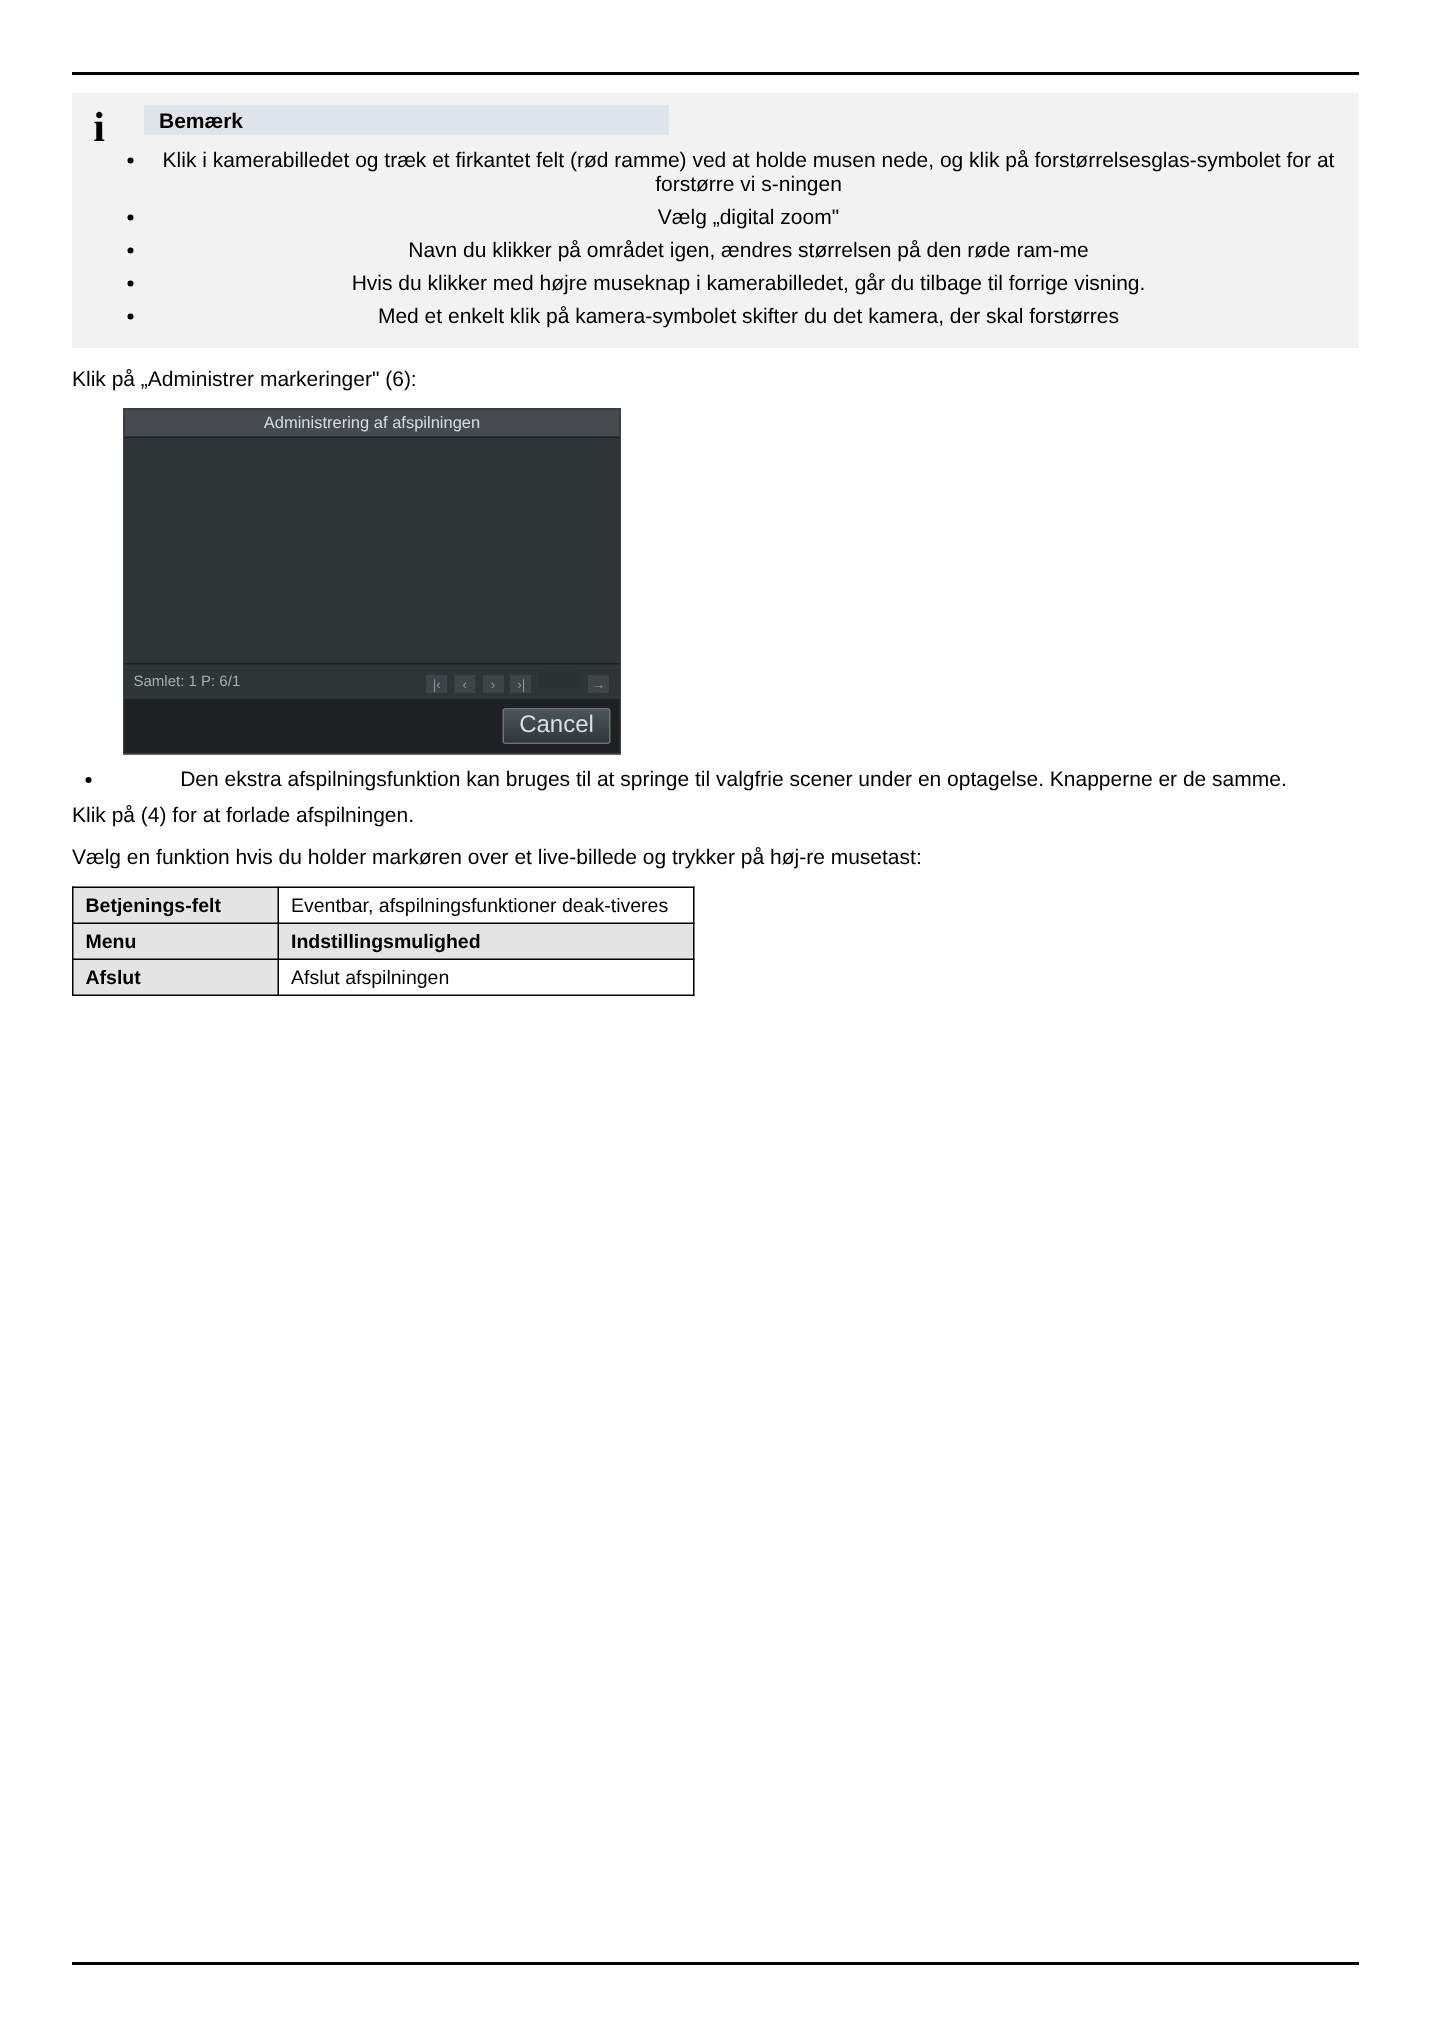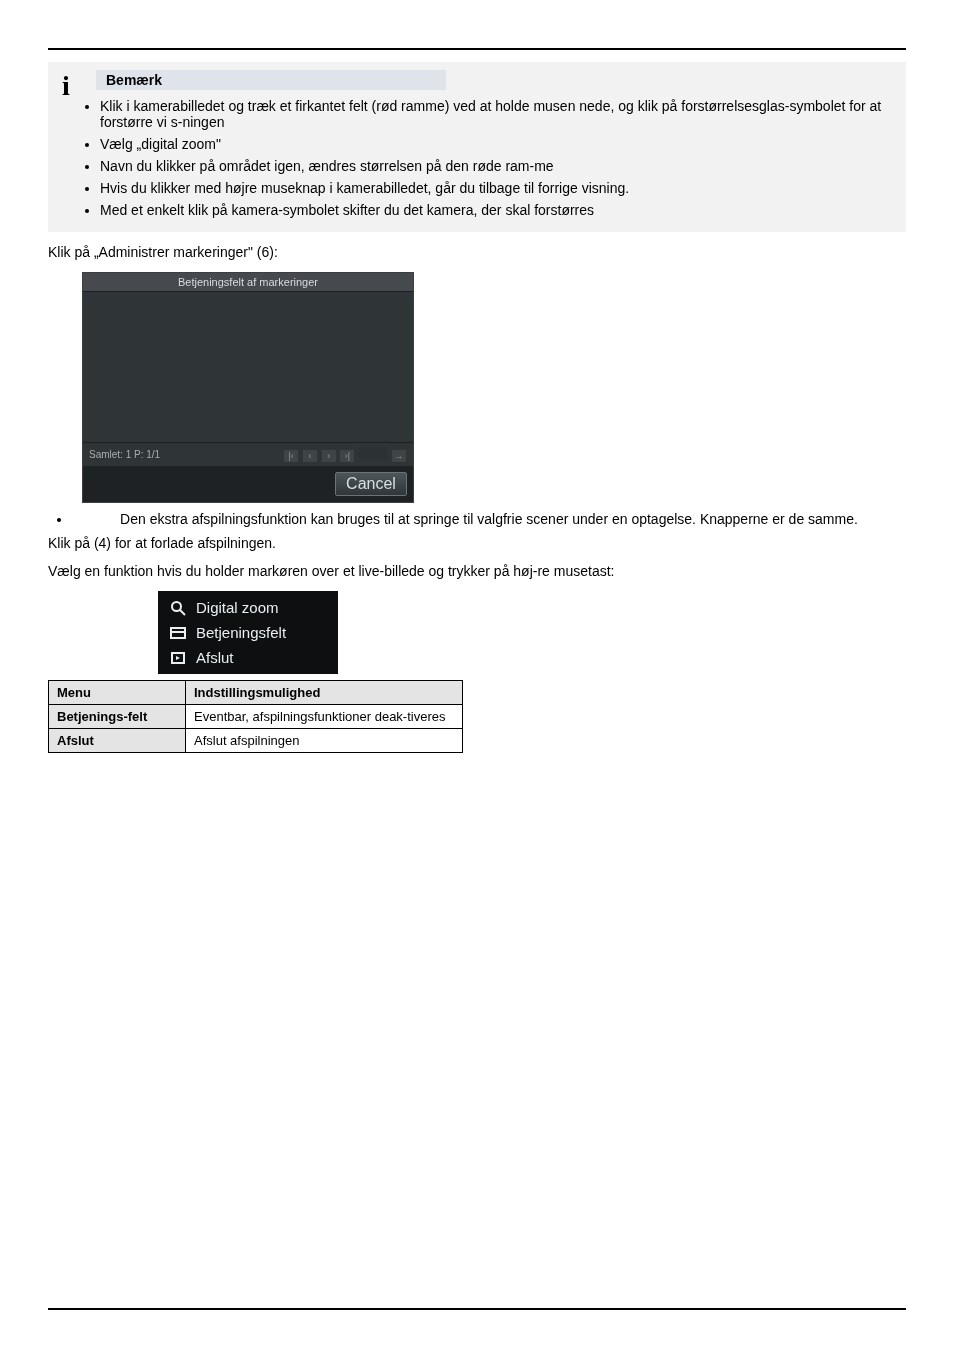--- a/index.html
+++ b/index.html
@@ -58,20 +58,21 @@
     background: #dfe3ea;
     font-weight: bold;
     padding: 2px 10px 2px 10px;
     margin-left: 12px;
     min-width: 330px;
     color:#000;
   }
   .bemaerk-body ul {
     margin: 8px 0 0 16px;
     padding: 0;
+    text-align: center;
   }
   .bemaerk-body li {
     margin: 6px 0;
     color: #000;
   }
   .white-text { color:#ffffff; } 
 
   .para { margin: 12px 0; color:#000; }
 
   
@@ -226,24 +227,24 @@
         <li class="white-text">Navn du klikker på området igen, ændres størrelsen på den røde ram-me</li>
         <li class="white-text">Hvis du klikker med højre museknap i kamerabilledet, går du tilbage til forrige visning.</li>
         <li class="white-text">Med et enkelt klik på kamera-symbolet skifter du det kamera, der skal forstørres</li>
       </ul>
     </div>
   </div>
 
   <p class="para">Klik på „Administrer markeringer" (6):</p>
 
   <div class="dlg">
-    <div class="dlg-title">Betjeningsfelt af markeringer</div>
+    <div class="dlg-title">Administrering af afspilningen</div>
     <div class="dlg-body-fill"></div>
     <div class="dlg-status">
-      <span>Samlet: 1 P: 1/1</span>
+      <span>Samlet: 1 P: 6/1</span>
       <span class="pager">
         <span>|‹</span>
         <span>‹</span>
         <span>›</span>
         <span>›|</span>
         <span style="width:28px;background:#2c3234"></span>
         <span>→</span>
       </span>
     </div>
     <div class="dlg-footer">
@@ -251,53 +252,30 @@
     </div>
   </div>
 
   <ul class="plain">
     <li class="white-text">Den ekstra afspilningsfunktion kan bruges til at springe til valgfrie scener under en optagelse. Knapperne er de samme.</li>
   </ul>
   <p class="para white-text" style="margin-top:0">Klik på (4) for at forlade afspilningen.</p>
 
   <p class="para white-text">Vælg en funktion hvis du holder markøren over et live-billede og trykker på høj-re musetast:</p>
 
-  <div class="ctx">
-    <div class="ctx-row">
-      <svg viewBox="0 0 16 16">
-          <circle cx="6.5" cy="6.5" r="4.5" fill="none" stroke="#e8eef1" stroke-width="2"></circle>
-          <line x1="10" y1="10" x2="15" y2="15" stroke="#e8eef1" stroke-width="2"></line>
-        </svg>
-      <span>Digital zoom</span>
-    </div>
-    <div class="ctx-row">
-      <svg viewBox="0 0 16 16">
-          <rect x="1" y="3" width="14" height="10" fill="none" stroke="#e8eef1" stroke-width="2"></rect>
-          <line x1="1" y1="7" x2="15" y2="7" stroke="#e8eef1" stroke-width="2"></line>
-        </svg>
-      <span>Betjeningsfelt</span>
-    </div>
-    <div class="ctx-row">
-      <svg viewBox="0 0 16 16">
-          <rect x="2" y="3" width="12" height="10" fill="none" stroke="#e8eef1" stroke-width="2"></rect>
-          <polyline points="6,6 10,8 6,10" fill="#e8eef1"></polyline>
-        </svg>
-      <span>Afslut</span>
-    </div>
-  </div>
 
   <table class="desc">
     <tbody>
         <tr>
+      <td class="key">Betjenings-felt</td>
+      <td class="val">Eventbar, afspilningsfunktioner deak-tiveres</td>
+    </tr>
+    <tr>
       <th>Menu</th>
       <th>Indstillingsmulighed</th>
-    </tr>
-    <tr>
-      <td class="key">Betjenings-felt</td>
-      <td class="val">Eventbar, afspilningsfunktioner deak-tiveres</td>
     </tr>
     <tr>
       <td class="key">Afslut</td>
       <td class="val">Afslut afspilningen</td>
     </tr>
   </tbody>
     </table>
 
   <hr class="botline">
 </div>

